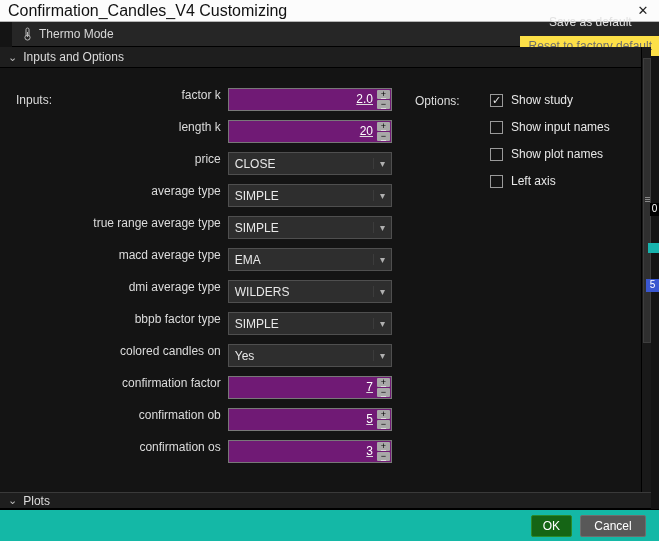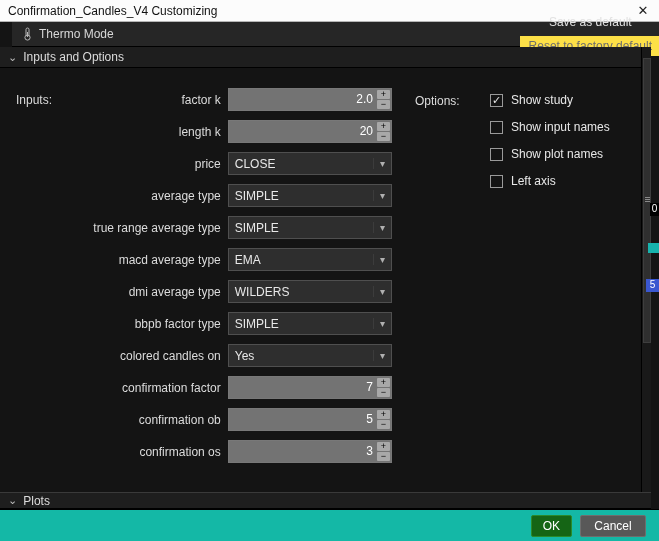--- a/index.html
+++ b/index.html
@@ -12,21 +12,21 @@
     overflow:hidden;
     color:#dcdcdc;
   }
   
   .titlebar{
     position:absolute; left:0; top:0; width:659px; height:22px;
     background:#fcfcfc; color:#111;
     display:flex; align-items:center;
     border-bottom:1px solid #b5b5b5;
   }
-  .titlebar .title{ padding-left:8px; font-size:12px; }
+  .titlebar .title{ padding-left:8px; font-size:16px; }
   .close-btn{
     position:absolute; right:2px; top:0; width:28px; height:21px;
     display:flex; align-items:center; justify-content:center;
     color:#222; font-size:13px; cursor:default;
   }
   
   .toolbar{
     position:absolute; left:12px; top:22px; width:659px; height:25px;
     background:#262626; display:flex; align-items:center;
     border-bottom:1px solid #000;
@@ -46,25 +46,25 @@
   #sec-plots{ top:492px; height:17px; border-top:1px solid #3a3a3a; }
   
   .content{
     position:absolute; left:0; top:68px; width:641px; height:424px;
     background:#141414;
   }
   .col-label{ position:absolute; color:#dcdcdc; }
   #inputs-label{ left:16px; top:25px; }
   #options-label{ left:415px; top:26px; }
   .inputs-rows{ position:absolute; left:0; top:20px; width:392px; }
-  .input-row{ display:flex; align-items:center; height:23px; margin-bottom:9px;margin-left:12px; }
+  .input-row{ display:flex; height:23px; margin-bottom:9px;margin-left:12px; }
   .row-label{ width:218px; text-align:right; padding-right:7px; color:#dcdcdc; }
   .numfield{
-    width:166px; height:23px; background:#737373;
-    border:1px solid #787878; display:flex; align-items:stretch;
+    width:166px; height:23px; background:#701a75;
+    border:1px solid #787878; display:flex; align-items:stretch;text-decoration:underline;
   }
   .numval{ flex:1; color:#fff; text-align:right; padding:0 3px; line-height:21px; }
   .spin{ width:15px; display:flex; flex-direction:column; padding:1px 1px; gap:1px; }
   .spin-btn{
     flex:1; background:#a8a8a8; color:#000; font-size:9px; line-height:8px;
     text-align:center; cursor:default; border-radius:1px;
   }
   .dropdown{
     width:166px; height:23px; background:#2e2e2e;
     border:1px solid #4f4f4f; display:flex; align-items:center;

